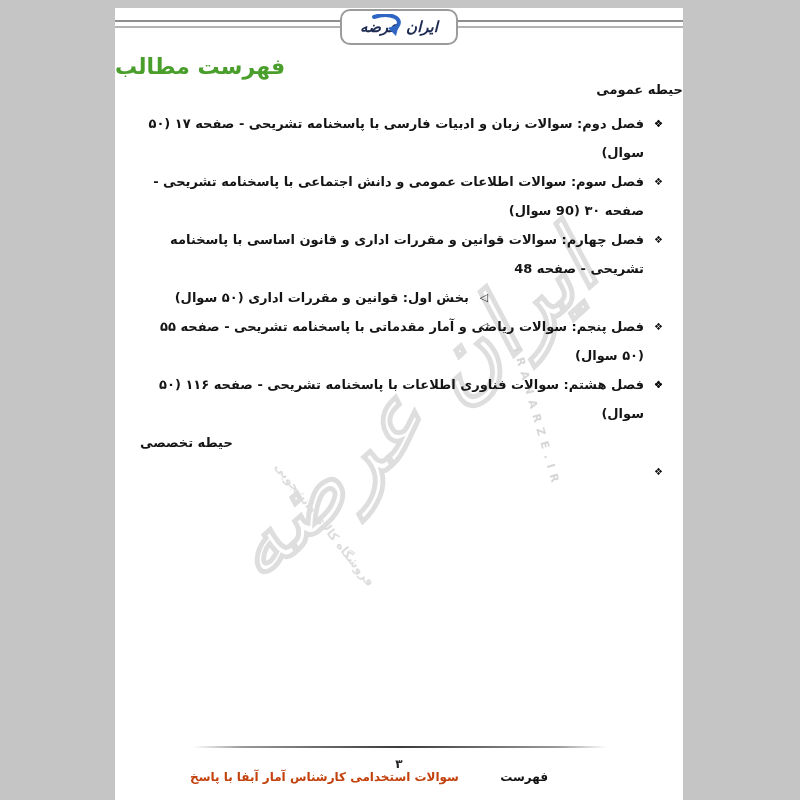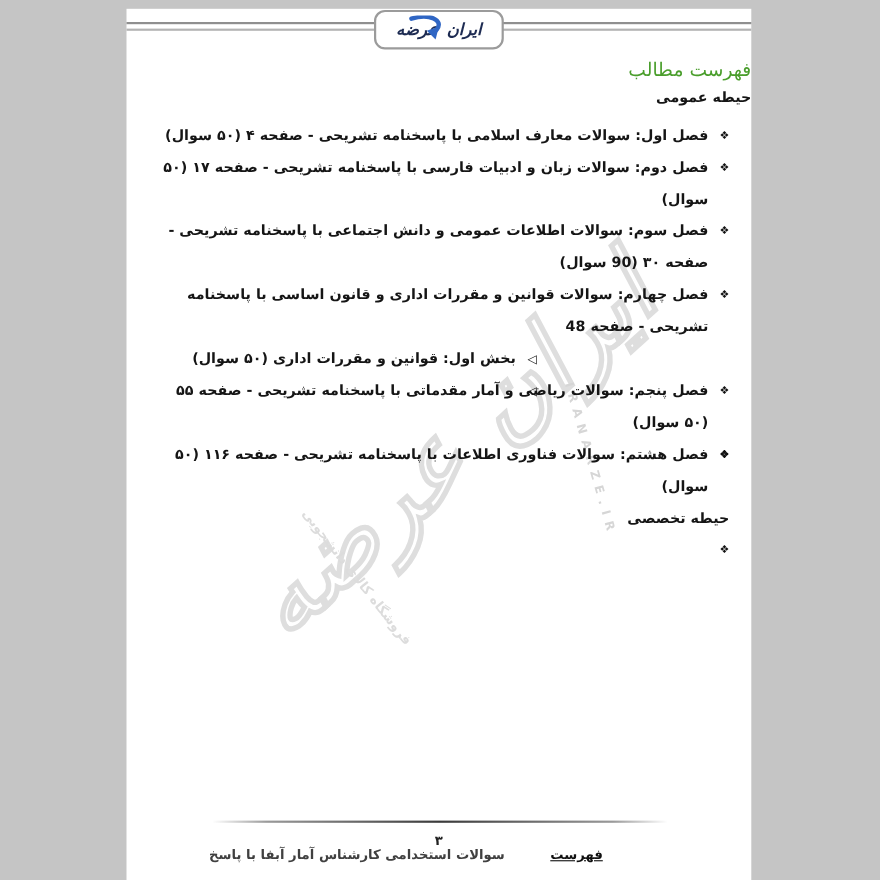--- a/index.html
+++ b/index.html
@@ -28,41 +28,41 @@
     box-sizing:border-box;
   }
   .logo .word{
     font-size:15px;font-weight:bold;font-style:italic;
     color:#1d2b52;letter-spacing:-0.5px;line-height:1;
   }
   .logo svg{position:absolute;left:24px;top:3px;}
   
   .doc-title{
     position:absolute;top:46px;left:0;width:100%;
-    text-align:right;font-size:17px;font-weight:normal;z-index:2;
+    text-align:left;font-size:22px;font-weight:bold;z-index:2;
   }
   .section-head-top{
     position:absolute;top:74px;left:0;width:100%;
     text-align:right;font-size:13px;font-weight:bold;color:#151515;z-index:2;
   }
   
   .toc{
     position:absolute;top:101px;left:25px;width:523px;
     direction:rtl;text-align:right;
     font-size:13px;font-weight:bold;color:#151515;
     line-height:29px;z-index:2;
   }
   .row{position:relative;padding-right:19px;}
   .row .bullet{
     position:absolute;right:0;top:0;
     font-size:10px;line-height:29px;color:#111;
   }
   .row.sub{margin-right:175px;}
   .row.sub .bullet{font-size:11px;transform:scaleX(1);}
-  .row.heading{text-align:right;padding-right:0;}
+  .row.heading{text-align:left;padding-right:0;}
   
   .wm{position:absolute;z-index:1;pointer-events:none;white-space:nowrap;}
   .wm-logo{
     left:65px;top:345px;width:460px;text-align:center;
     transform:rotate(-42deg);
     font-size:92px;font-weight:bold;font-style:italic;
     color:rgba(255,255,255,0);
     -webkit-text-stroke:2px #dedede;
   }
   .wm-arc-latin{
@@ -81,25 +81,25 @@
     position:absolute;left:78px;top:738px;width:414px;height:2px;
     background:linear-gradient(to right,rgba(130,130,130,0),#9a9a9a 12%,#3a3a3a 50%,#9a9a9a 88%,rgba(130,130,130,0));
     z-index:2;
   }
   .page-num{
     position:absolute;top:749px;left:0;width:100%;text-align:center;
     font-size:12px;font-weight:bold;color:#222;z-index:2;
   }
   .footer-right{
     position:absolute;top:762px;right:135px;
-    font-size:12px;font-weight:bold;color:#111;direction:rtl;z-index:2;text-decoration:underline;
+    font-size:12px;font-weight:bold;color:#111;direction:rtl;z-index:2;
   }
   .footer-left{
     position:absolute;top:762px;left:75px;
-    font-size:12px;font-weight:bold;color:#404040;direction:rtl;z-index:2;
+    font-size:12px;font-weight:bold;color:#c2410c;direction:rtl;z-index:2;
   }
 </style>
 </head>
 <body>
 
 <div class="page">
 
   <div class="hline top"></div>
   <div class="hline bot"></div>
 
@@ -109,21 +109,21 @@
     <svg width="40" height="28" viewBox="0 0 40 28">
       <path d="M8 3 C24 -2 38 4 31 13" fill="none" stroke="#2f66c4" stroke-width="4" stroke-linecap="round"></path>
       <polygon points="33,10 30,22 22,14" fill="#2f66c4"></polygon>
     </svg>
   </div>
 
   <div class="doc-title" style="color: rgb(74, 158, 44);">فهرست مطالب</div>
   <div class="section-head-top">حیطه عمومی</div>
 
   <div class="toc">
-      <div class="row item"><span class="bullet">❖</span><span>فصل اول: سوالات معارف اسلامی با پاسخنامه تشریحی - صفحه ۴ (۵۰ سوال)</span></div>
+      <div class="row item"><span class="bullet">❖</span></div>
       <div class="row item"><span class="bullet">❖</span><span>فصل دوم: سوالات زبان و ادبیات فارسی با پاسخنامه تشریحی - صفحه ۱۷ (۵۰ سوال)</span></div>
       <div class="row item"><span class="bullet">❖</span><span>فصل سوم: سوالات اطلاعات عمومی و دانش اجتماعی با پاسخنامه تشریحی - صفحه ۳۰ (90 سوال)</span></div>
       <div class="row item"><span class="bullet">❖</span><span>فصل چهارم: سوالات قوانین و مقررات اداری و قانون اساسی با پاسخنامه تشریحی - صفحه 48</span></div>
       <div class="row sub"><span class="bullet">◁</span><span>بخش اول: قوانین و مقررات اداری (۵۰ سوال)</span></div>
       <div class="row sub"><span class="bullet">◁</span></div>
       <div class="row item"><span class="bullet">❖</span><span>فصل پنجم: سوالات ریاضی و آمار مقدماتی با پاسخنامه تشریحی - صفحه ۵۵ (۵۰ سوال)</span></div>
       <div class="row item"><span class="bullet">❖</span></div>
       <div class="row item"><span class="bullet">❖</span></div>
       <div class="row item"><span class="bullet">❖</span><span>فصل هشتم: سوالات فناوری اطلاعات با پاسخنامه تشریحی - صفحه ۱۱۶ (۵۰ سوال)</span></div>
       <div class="row heading"><span>حیطه تخصصی</span></div>

